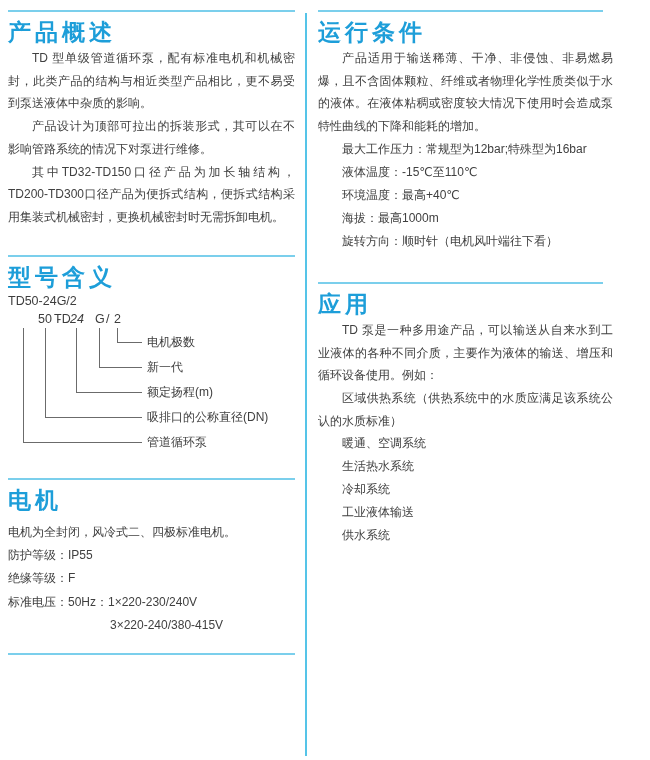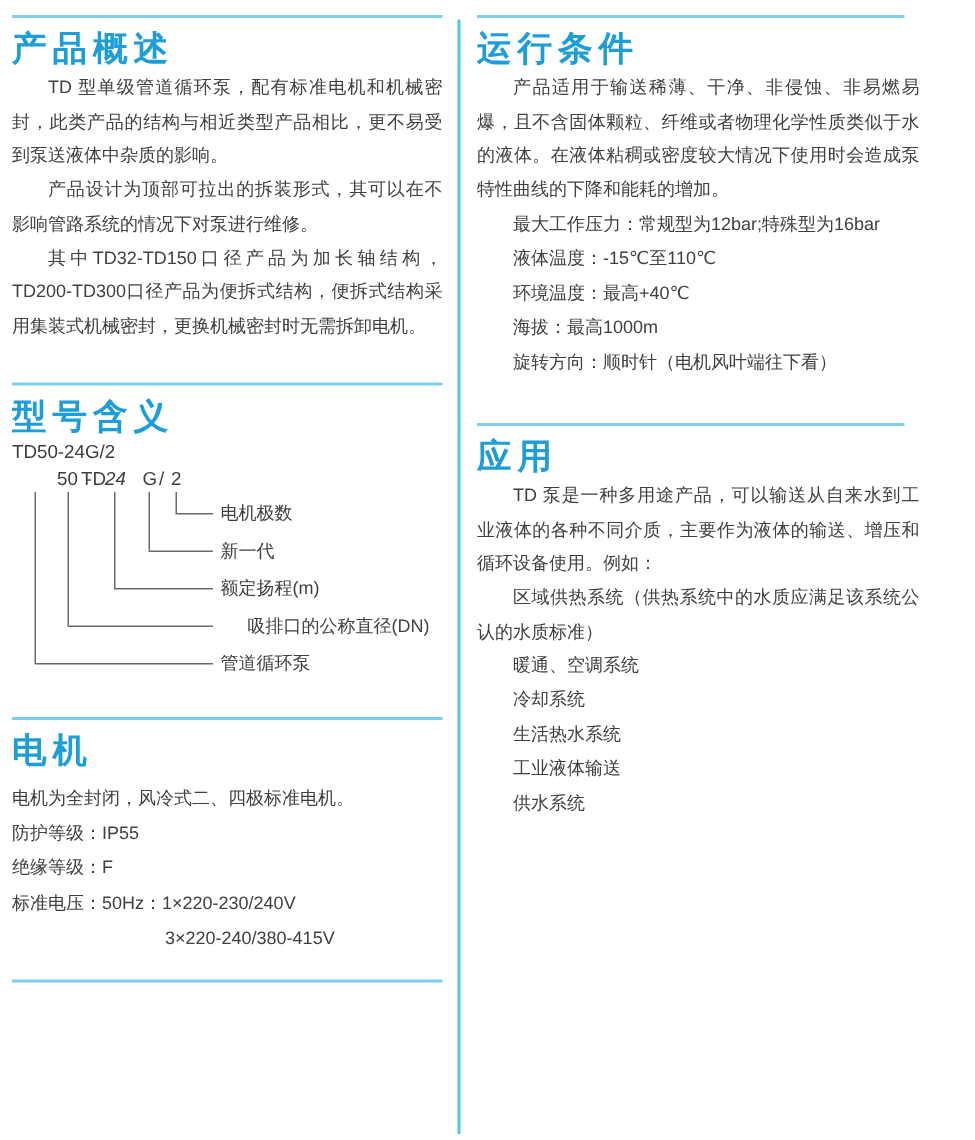--- a/index.html
+++ b/index.html
@@ -33,21 +33,21 @@
   .v0{left:15px;height:114px;} .v1{left:37px;height:89px;}
   .v2{left:68px;height:64px;} .v3{left:91px;height:39px;}
   .v4{left:109px;height:14px;}
   .hline{position:absolute;height:1px;background:#6b6b6b;}
   .h0{top:32px;left:109px;width:25px;}
   .h1{top:57px;left:91px;width:43px;}
   .h2{top:82px;left:68px;width:66px;}
   .h3{top:107px;left:37px;width:97px;}
   .h4{top:132px;left:15px;width:119px;}
   .dlabel{position:absolute;left:139px;font-size:12px;line-height:16px;color:#404040;}
-  .dl0{top:24px;} .dl1{top:49px;} .dl2{top:74px;} .dl3{top:99px;margin-left:18px;} .dl4{top:124px;}
+  .dl0{top:24px;} .dl1{top:49px;} .dl2{top:74px;} .dl3{top:99px;} .dl4{top:124px;}
   
   .motor-line{font-size:12px;line-height:23.3px;margin:0;}
   .motor-intro{margin-top:6px;}
   .volt-cont{padding-left:102px;}
   
   .gap-rule2-left{margin-top:26px;}
   .gap-rule3-left{margin-top:23px;}
   .gap-rule4-left{margin-top:16px;}
   .gap-rule2-right{margin-top:29px;}
   .para-top{margin-top:4px;}
@@ -119,17 +119,17 @@
   <p class="list-line">液体温度：-15℃至110℃</p>
   <p class="list-line">环境温度：最高+40℃</p>
   <p class="list-line">海拔：最高1000m</p>
   <p class="list-line">旋转方向：顺时针（电机风叶端往下看）</p>
 
   <div class="rule gap-rule2-right"></div>
   <h1 class="sec">应用</h1>
   <p class="body para-top">TD 泵是一种多用途产品，可以输送从自来水到工业液体的各种不同介质，主要作为液体的输送、增压和循环设备使用。例如：</p>
   <p class="body">区域供热系统（供热系统中的水质应满足该系统公认的水质标准）</p>
   <p class="list-line">暖通、空调系统</p>
+  <p class="list-line">生活热水系统</p>
   <p class="list-line">冷却系统</p>
-  <p class="list-line">生活热水系统</p>
   <p class="list-line">工业液体输送</p>
   <p class="list-line">供水系统</p>
 </div>
 
 </body></html>

